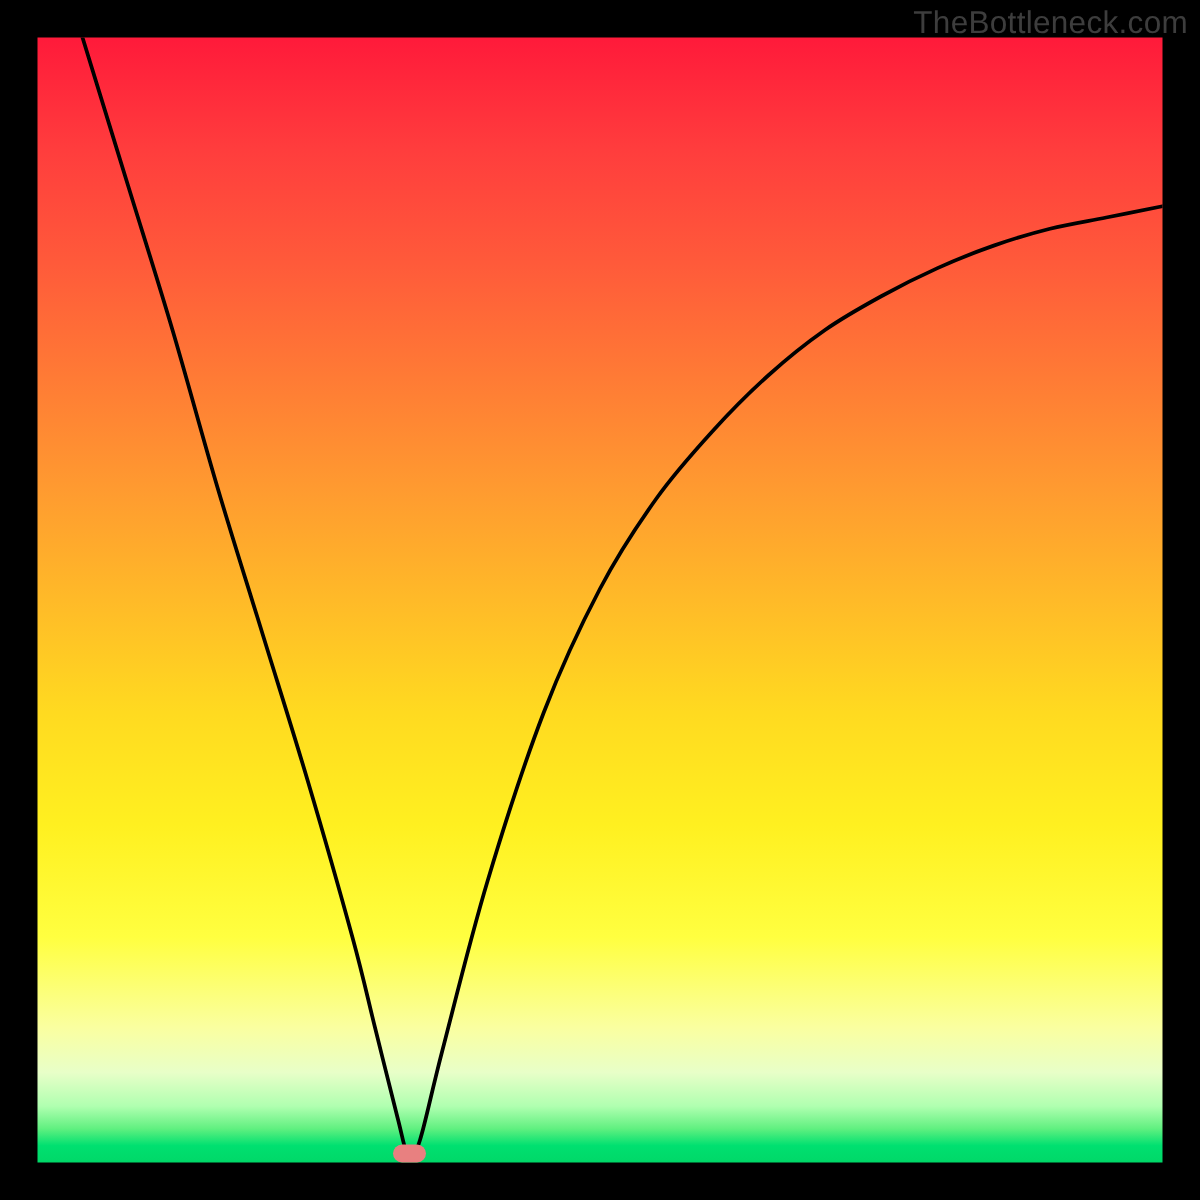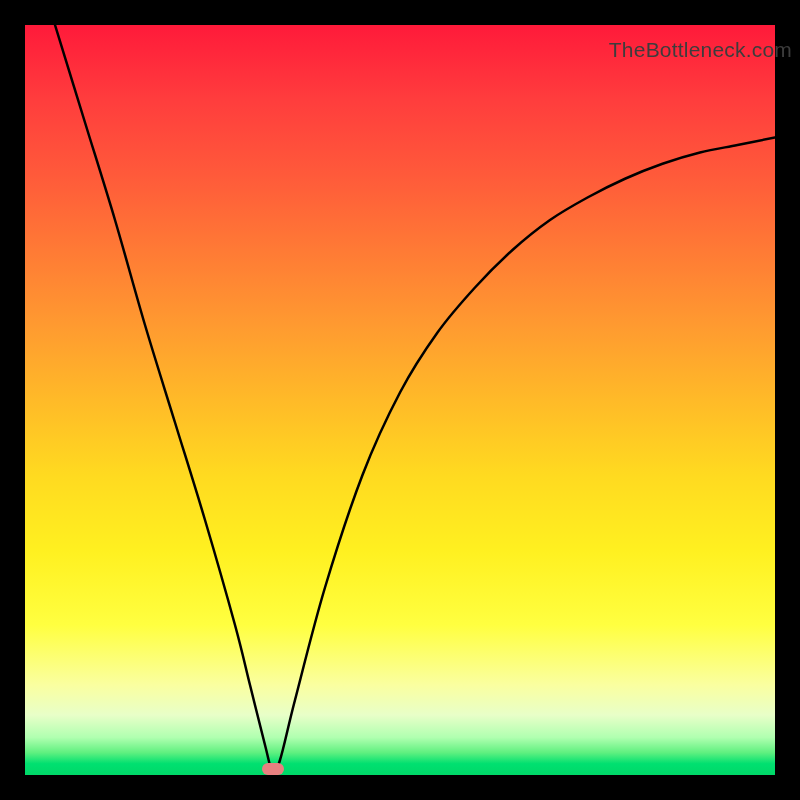--- a/index.html
+++ b/index.html
@@ -30,21 +30,20 @@
   }
   .watermark {
     position: absolute;
     top: 4px;
     right: 8px;
     color: #3d3d3d;
     font-size: 21px;
     font-weight: 500;
     letter-spacing: 0.2px;
     z-index: 10;
-    margin-top: 34px;
   }
   .curve-svg {
     position: absolute;
     inset: 0;
     width: 100%;
     height: 100%;
   }
   .marker {
     position: absolute;
     width: 22px;

